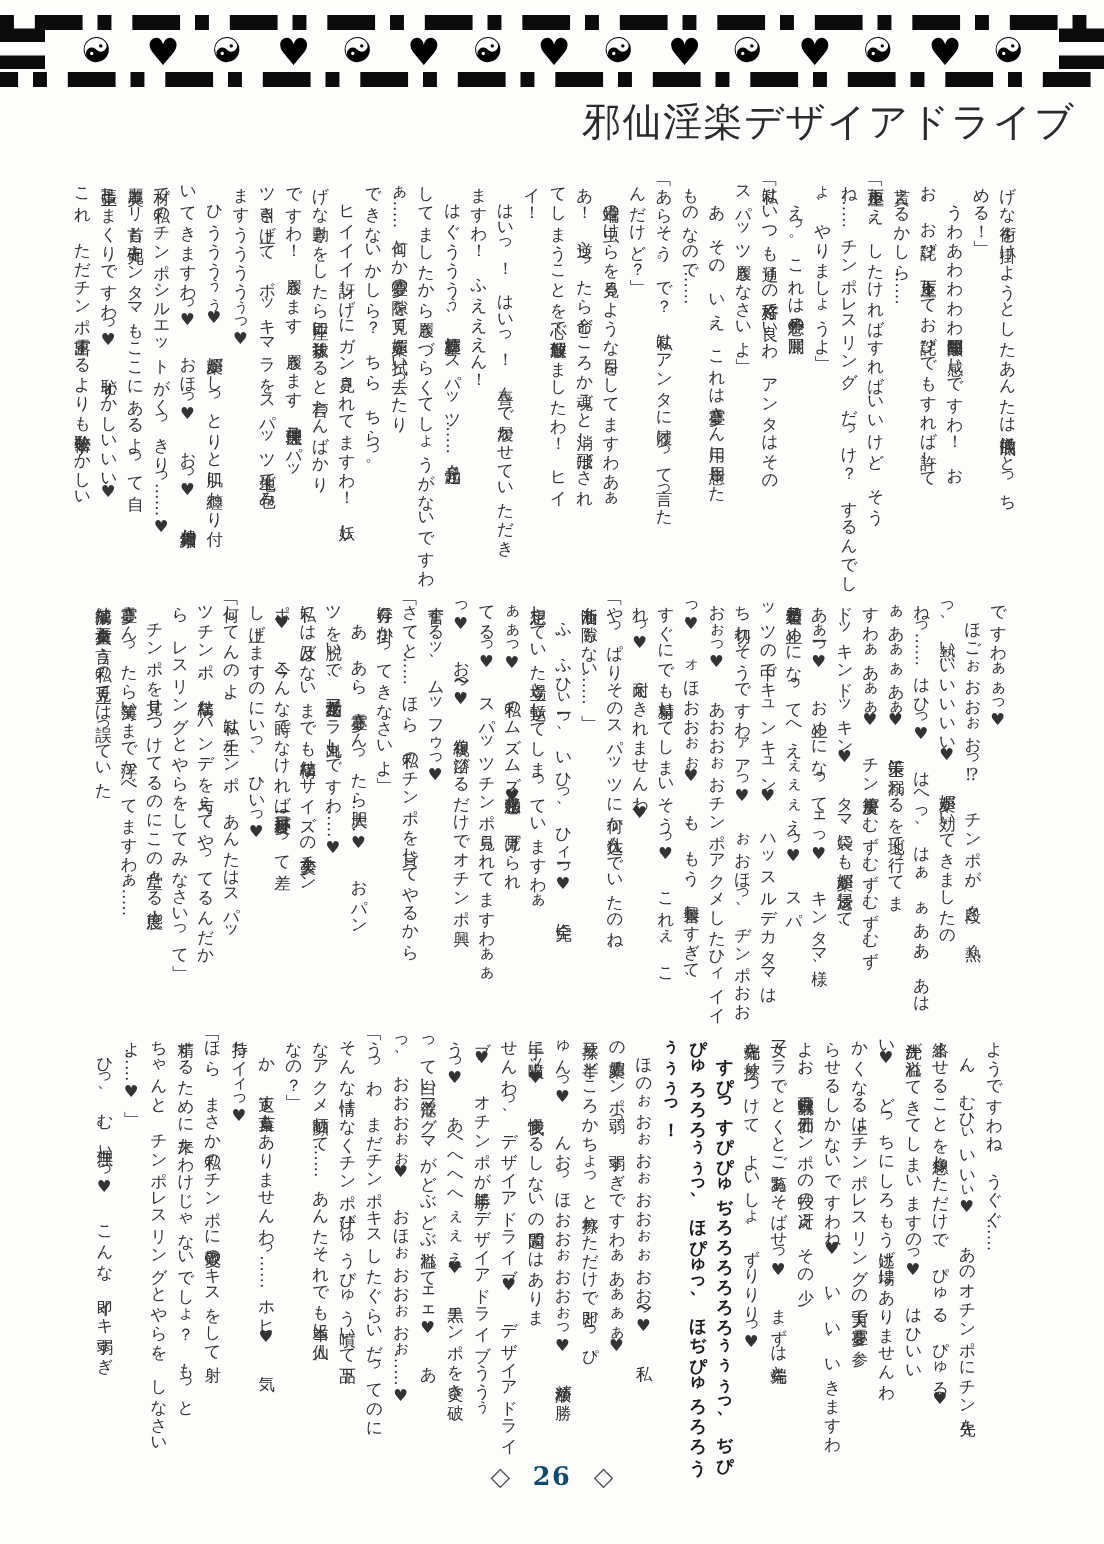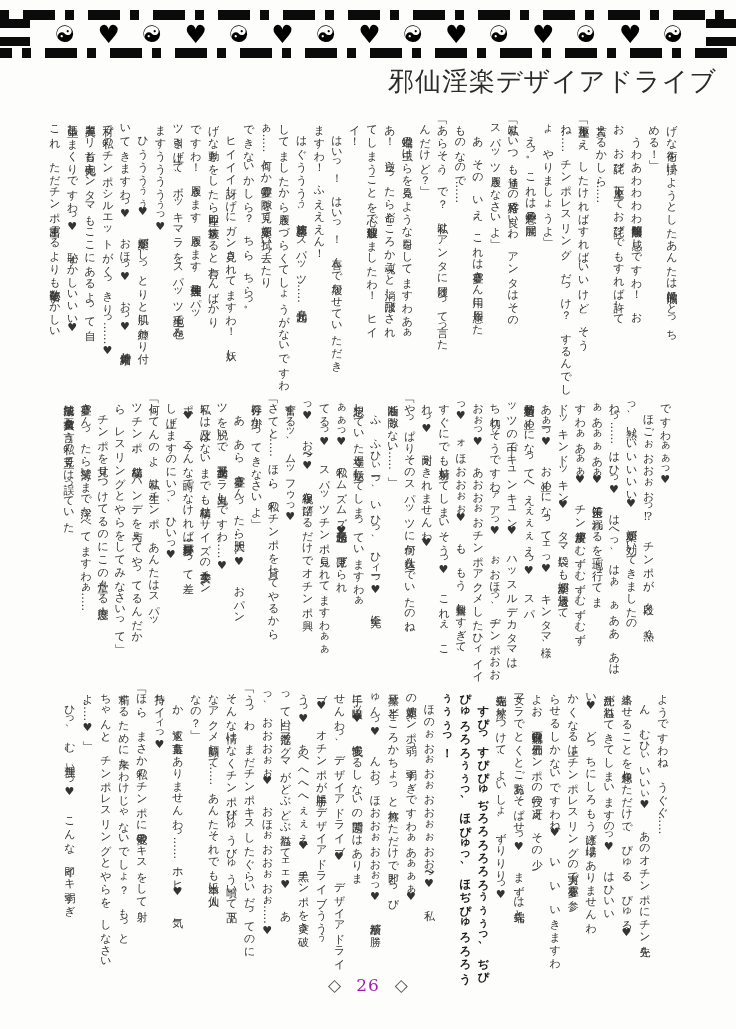--- a/index.html
+++ b/index.html
@@ -50,21 +50,21 @@
   .col.loud {
     font-family:"DejaVu Sans","Liberation Sans",sans-serif;
     font-weight:700; font-size:11.5px; color:#1d1d1d;
   }
   
   .footer {
     position:absolute; left:0; right:0; top:972px; height:26px;
     display:flex; justify-content:center; align-items:center; gap:15px;
   }
   .dia  { font-size:17px; color:#555; font-family:"DejaVu Sans","Liberation Sans",sans-serif; }
-  .pnum { font-size:17px; color:#a21caf; letter-spacing:1px; }
+  .pnum { font-size:17px; color:#0c4a6e; letter-spacing:1px;font-weight:bold; }
 </style>
 </head>
 <body>
 
 <div class="page">
 
   <div class="deco-border">
     <div class="dash-row top"></div>
     <div class="cap l1"></div>
     <div class="cap l2"></div>

